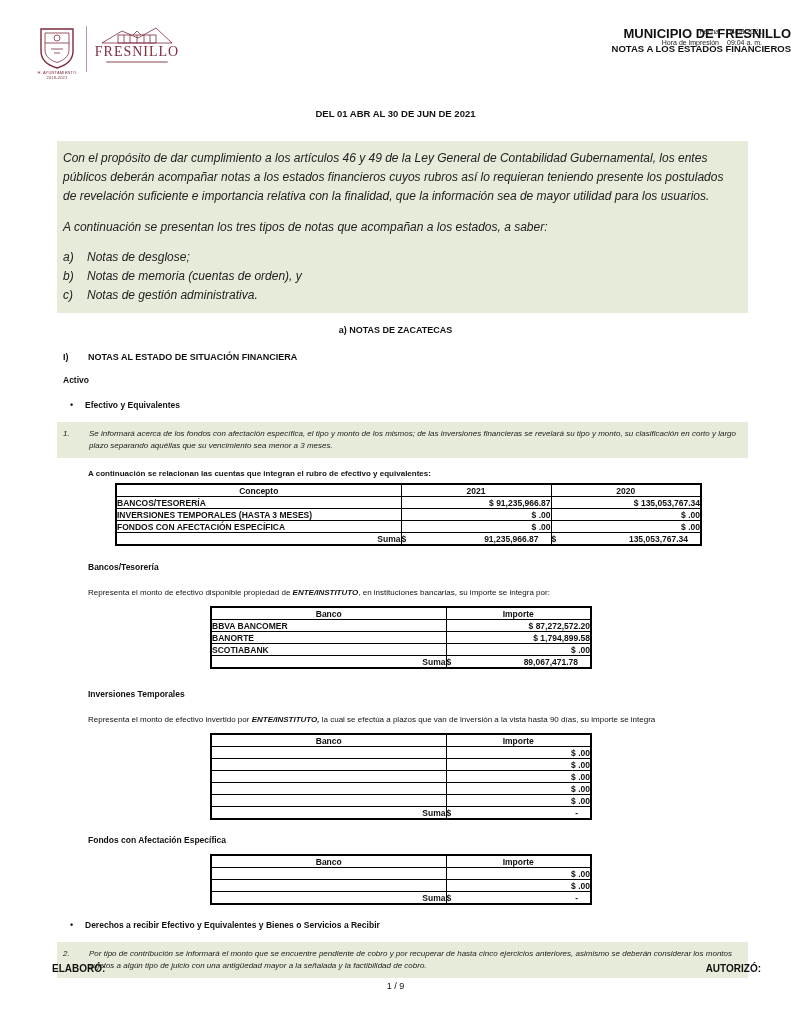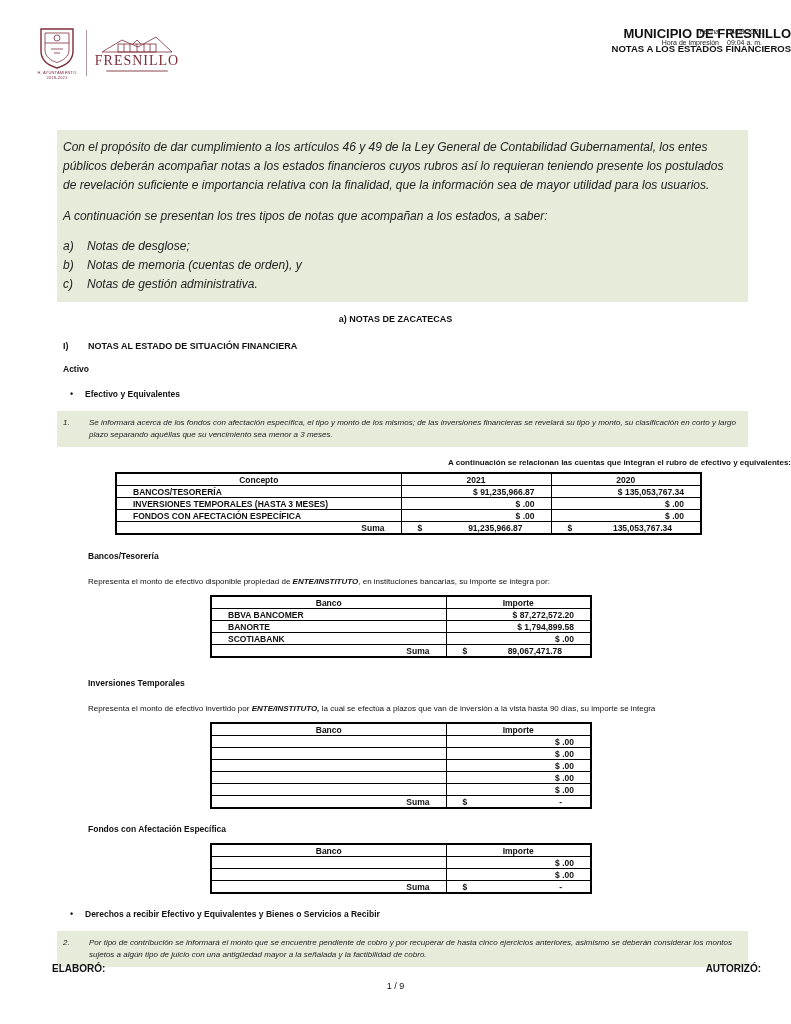--- a/index.html
+++ b/index.html
@@ -3,21 +3,21 @@
 <meta charset="utf-8">
 <style>
   html,body { margin:0; padding:0; background:#ffffff; }
   .page {
     position:relative; width:791px; height:1024px; margin:0 auto;
     background:#ffffff; overflow:hidden;
     font-family:"Liberation Sans", sans-serif; color:#111;
   }
 
   
-  .logos { position:absolute; top:26px; left:35px; display:flex; align-items:center; gap:7px; }
+  .logos { position:absolute; top:26px; left:35px; display:flex; align-items:flex-start; gap:7px; }
   .crest { display:flex; flex-direction:column; align-items:center; width:44px; }
   .crest-text { font-size:4px; color:#7d2c3b; text-align:center; line-height:1.3; letter-spacing:.2px; }
   .logo-divider { width:1px; height:46px; background:#b79aa1; }
   .fres { display:flex; flex-direction:column; align-items:center; width:86px; }
   .fres-word { font-family:"Liberation Serif", serif; font-size:14px; letter-spacing:1px; color:#7d2c3b; text-transform:uppercase; line-height:1; margin-top:1px; }
   .tagline-bar { width:62px; height:2px; background:#7d2c3b; opacity:.45; margin-top:2px; border-radius:1px; }
 
   .titles { position:absolute; top:25px; left:0; right:0; text-align:right; line-height:1.35; }
   .title1 { font-size:13px; font-weight:bold; }
   .title2 { font-size:11px; font-weight:bold; }
@@ -50,24 +50,24 @@
   .bullet-dot { width:15px; flex:none; }
   .bullet-dot::before { content:"•"; font-size:9px; }
 
   .notebox {
     display:flex; margin:12px 43px 0 57px; padding:6px 8px 6px 6px;
     font-style:italic; font-size:8px; line-height:1.5; color:#222;
   }
   .note-num { width:26px; flex:none; }
   .note-text { flex:1; }
 
-  .tbl-intro { margin:11px 0 0 88px; font-weight:bold; font-size:8px;text-align:right; }
+  .tbl-intro { margin:11px 0 0 88px; font-weight:bold; font-size:8px; }
 
   table.tbl { border-collapse:collapse; border:2px solid #000; table-layout:fixed; }
-  table.tbl td, table.tbl th { border:1px solid #000; font-size:8.5px; font-weight:bold; padding:0 16px; height:11px; overflow:hidden; white-space:nowrap; }
+  table.tbl td, table.tbl th { border:1px solid #000; font-size:8.5px; font-weight:bold; padding:0 0; height:11px; overflow:hidden; white-space:nowrap; }
   table.tbl th { text-align:center; }
   .al { text-align:left; } .ar { text-align:right; }
   .t1 { margin:5px 0 0 115px; width:585px; }
   .t-bank { margin:9px 16px 0 210px; width:380px; }
   .sum-flex { display:flex; justify-content:space-between; }
   .sum-pad { padding-right:12px; }
 
   .sec-h { margin:16px 0 0 88px; font-weight:bold; font-size:8.5px; }
   .sec-p { margin:16px 20px 0 88px; font-size:8px; }
   .emph { font-weight:bold; font-style:italic; }
@@ -124,20 +124,21 @@
       <span class="pi-value">04/08/2021</span>
     </div>
     <div class="pi-row">
       <span class="pi-label">Hora de impresión</span>
       <span class="pi-value">09:04 a. m.</span>
     </div>
   </div>
 
   <div class="content">
 
+    <div class="period">DEL 01 ABR AL 30 DE JUN DE 2021</div>
 
     <div class="greenbox" style="background:#e7ebd9;">
       <p>Con el propósito de dar cumplimiento a los artículos 46 y 49 de la Ley General de Contabilidad Gubernamental, los entes públicos deberán acompañar notas a los estados financieros cuyos rubros así lo requieran teniendo presente los postulados de revelación suficiente e importancia relativa con la finalidad, que la información sea de mayor utilidad para los usuarios.</p>
       <p class="gb-p2">A continuación se presentan los tres tipos de notas que acompañan a los estados, a saber:</p>
       <div class="gb-list">
         <div class="gb-item">
           <span class="gb-marker">a)</span>
           <span>Notas de desglose;</span>
         </div>
         <div class="gb-item">

